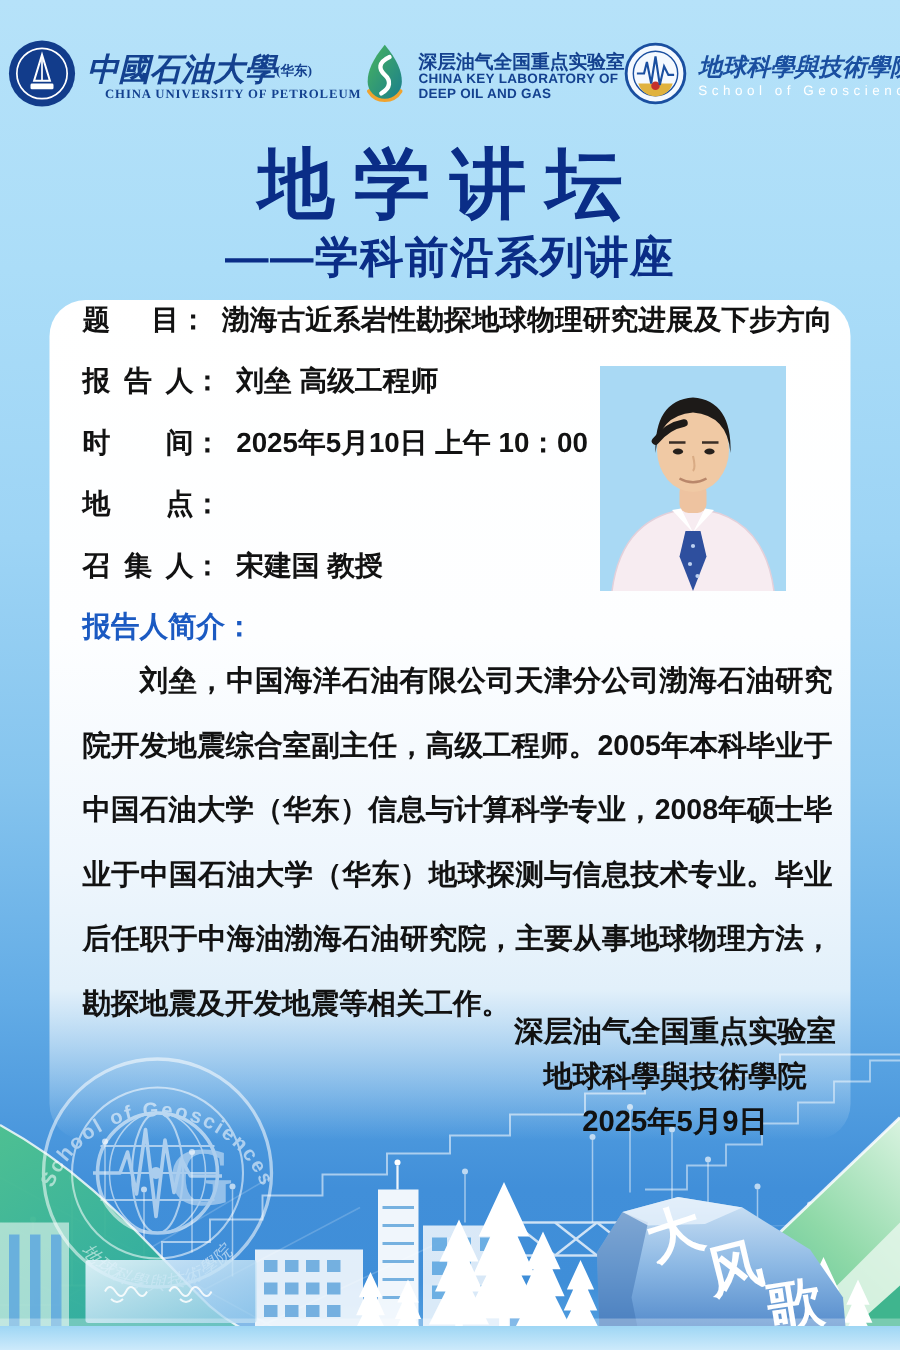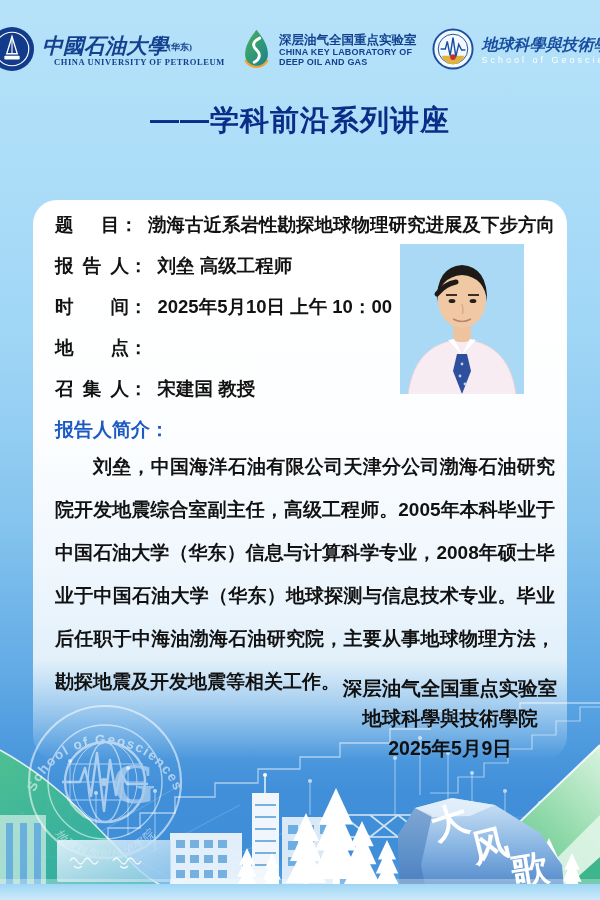--- a/index.html
+++ b/index.html
@@ -3,40 +3,40 @@
 <meta charset="utf-8">
 <style>
   * { margin:0; padding:0; box-sizing:border-box; }
   html,body { background:#e8eef4; }
   .poster {
     position:relative; width:600px; height:900px; margin:0 auto; overflow:hidden;
     font-family:"Liberation Sans", sans-serif;
     background:linear-gradient(180deg,#b6e2f9 0%,#abddf8 20%,#9dd4f5 40%,#85c4ee 58%,#63ace6 74%,#418fd9 88%,#3f8ed8 95%,#59a5e3 100%);
   }
   
-  .logos { position:absolute; top:26px; left:18px; right:0; display:flex; justify-content:center; align-items:center; gap:16px; }
+  .logos { position:absolute; top:26px; left:18px; right:0; display:flex; justify-content:center; align-items:center; gap:0; }
   .logo { display:flex; align-items:center; gap:7px; }
   .logo-txt { display:flex; flex-direction:column; line-height:1.1; }
   .cup-cn { font-family:"Liberation Serif", serif; font-style:italic; font-weight:bold; font-size:21px; color:#14418f; white-space:nowrap; }
   .cup-suffix { font-size:9px; font-style:normal; font-weight:bold; vertical-align:middle; }
   .cup-en { font-family:"Liberation Serif", serif; font-weight:bold; font-size:8.5px; color:#14418f; letter-spacing:.6px; white-space:nowrap;padding-left:12px; }
   .skl-cn { font-weight:bold; font-size:12.5px; color:#14418f; white-space:nowrap; }
   .skl-en { font-weight:bold; font-size:9px; color:#14418f; white-space:nowrap; letter-spacing:.2px; }
   .geo-cn { font-family:"Liberation Serif", serif; font-style:italic; font-weight:bold; font-size:16px; color:#1a4fa0; white-space:nowrap; }
   .geo-en { font-size:9px; color:#ffffff; letter-spacing:3px; white-space:nowrap; margin-top:2px; }
   
   .title-wrap { position:absolute; top:97px; left:0; right:0; text-align:center; color:#0a2d87; z-index:2; }
   .title-main-row { display:flex; justify-content:center; align-items:flex-end; }
   .title-main { font-size:51px; font-weight:900; letter-spacing:13px; line-height:1; }
   .title-issue { font-size:25px; font-weight:800; padding-bottom:5px; margin-left:-8px; }
   .title-sub { font-size:29px; font-weight:800; letter-spacing:1px; margin-top:4px; }
   
   .card {
     position:absolute; left:33px; top:200px; width:534px; height:560px; z-index:2;
-    border-radius:24px; padding:12px 12px 0 22px;
+    border-radius:24px; padding:0 12px 0 22px;
     background:linear-gradient(180deg,#ffffff 0%,#fdfeff 40%,#eef6fd 68%,#e2f0fa 82%,rgba(223,238,250,0) 100%);
   }
   .row { display:flex; align-items:flex-start; font-size:18.5px; font-weight:700; color:#121212; margin-bottom:16px; white-space:nowrap; }
   .dl { display:inline-block; width:74px; text-align:justify; text-align-last:justify; }
   .dc { }
   .dv { margin-left:10px; }
   .bio-heading { font-size:19px; font-weight:800; color:#1b5ac2; margin-top:5px; }
   .bio-text { font-size:19px; font-weight:700; color:#121212; line-height:43px; text-align:justify; text-indent:2em; margin-top:2px; }
   .photo { position:absolute; left:367px; top:44px; width:124px; height:150px; }
   
@@ -99,20 +99,21 @@
       </span>
       <span class="logo-txt">
         <span class="geo-cn">地球科學與技術學院</span>
         <span class="geo-en">School of Geoscience</span>
       </span>
     </div>
   </div>
 
   <div class="title-wrap">
     <div class="title-main-row">
+      <span class="title-main">地学讲坛</span>
     </div>
     <div class="title-sub">——学科前沿系列讲座</div>
   </div>
 
   <div class="card">
     <div class="row">
       <span class="dl">题目</span>
         <span class="dc">：</span>
         <span class="dv">渤海古近系岩性勘探地球物理研究进展及下步方向</span>
     </div>

